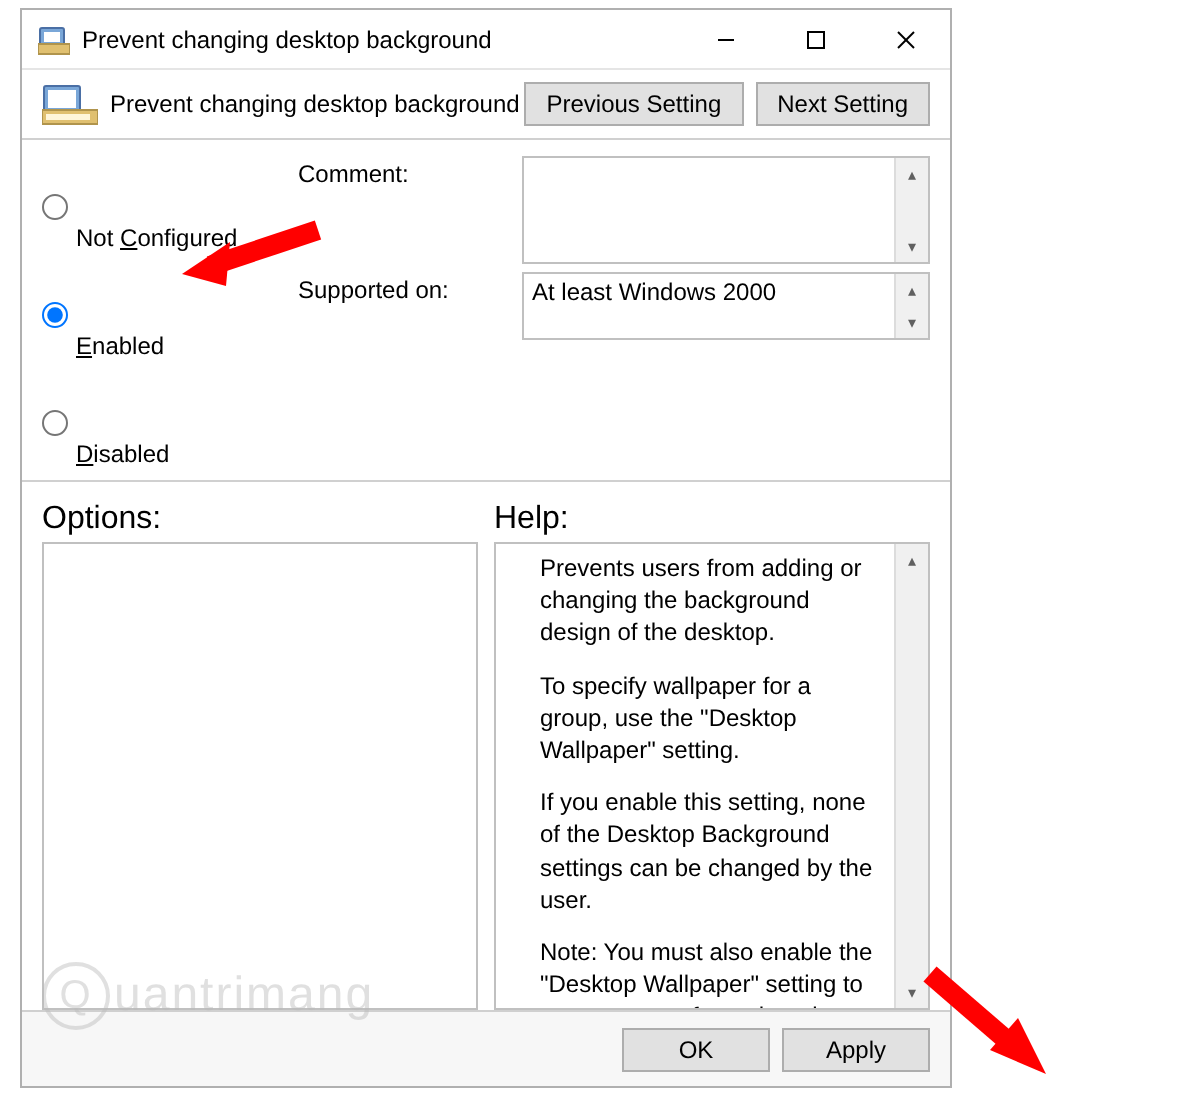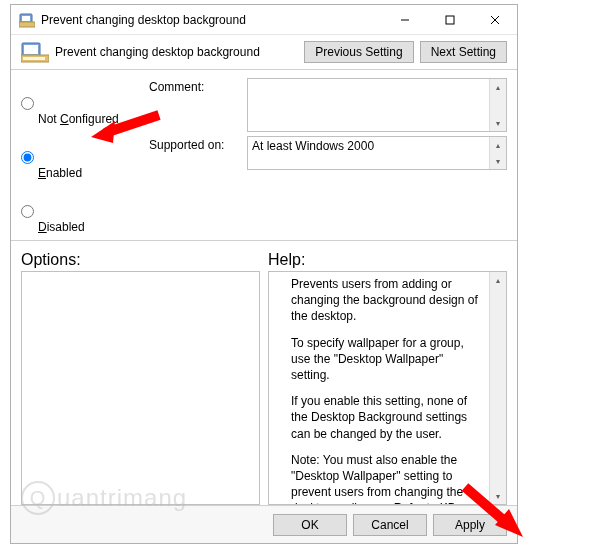--- a/index.html
+++ b/index.html
@@ -9,21 +9,21 @@
     font-size: 12px;
     color: #000;
     background: #fff;
     width: 600px;
     height: 556px;
     overflow: hidden;
     position: relative;
   }
 
   .window {
-    width: 508px;
+    width: 466px;
     height: 540px;
     margin: 4px 0 0 10px;
     border: 1px solid #b0b0b0;
     background: #fff;
     display: flex;
     flex-direction: column;
     position: relative;
   }
 
   
@@ -95,21 +95,21 @@
   .radio-row input { margin:0; }
   .radio-row span { font-size:12px;margin-top:32px; }
   .radio-row .u { text-decoration: underline; }
 
   .cs-col {
     flex:1;
     display:flex;
     flex-direction:column;
     gap:4px;
   }
-  .lblrow { display:flex; align-items:flex-start; gap:8px; }
+  .lblrow { display:flex; align-items:flex-start; gap:22px; }
   .lblrow .lbl { width:90px; text-align:left; padding-top:2px; }
   .txtbox {
     flex:1;
     border:1px solid #c0c0c0;
     background:#fff;
     position:relative;
   }
   .commentbox { height:54px; }
   .supportbox { height:34px; }
   .txtbox .inner { padding:2px 4px; font-size:12px; height:100%; overflow:hidden; }
@@ -295,21 +295,20 @@
           <div class="vscroll">
             <div class="arrow">▴</div>
             <div class="arrow">▾</div>
           </div>
         </div>
       </div>
     </div>
 
     <div class="bottom-bar">
       <button class="btn">OK</button>
-      <button class="btn">Cancel</button>
       <button class="btn">Apply</button>
     </div>
 
   </div>
 
   <svg class="red-arrow arrow1" viewBox="0 0 70 44">
     <defs></defs>
     <path d="M68 6 L14 24" stroke="#ff0000" stroke-width="10" fill="none"></path>
     <polygon points="0,28 24,12 22,34" fill="#ff0000"></polygon>
   </svg>

